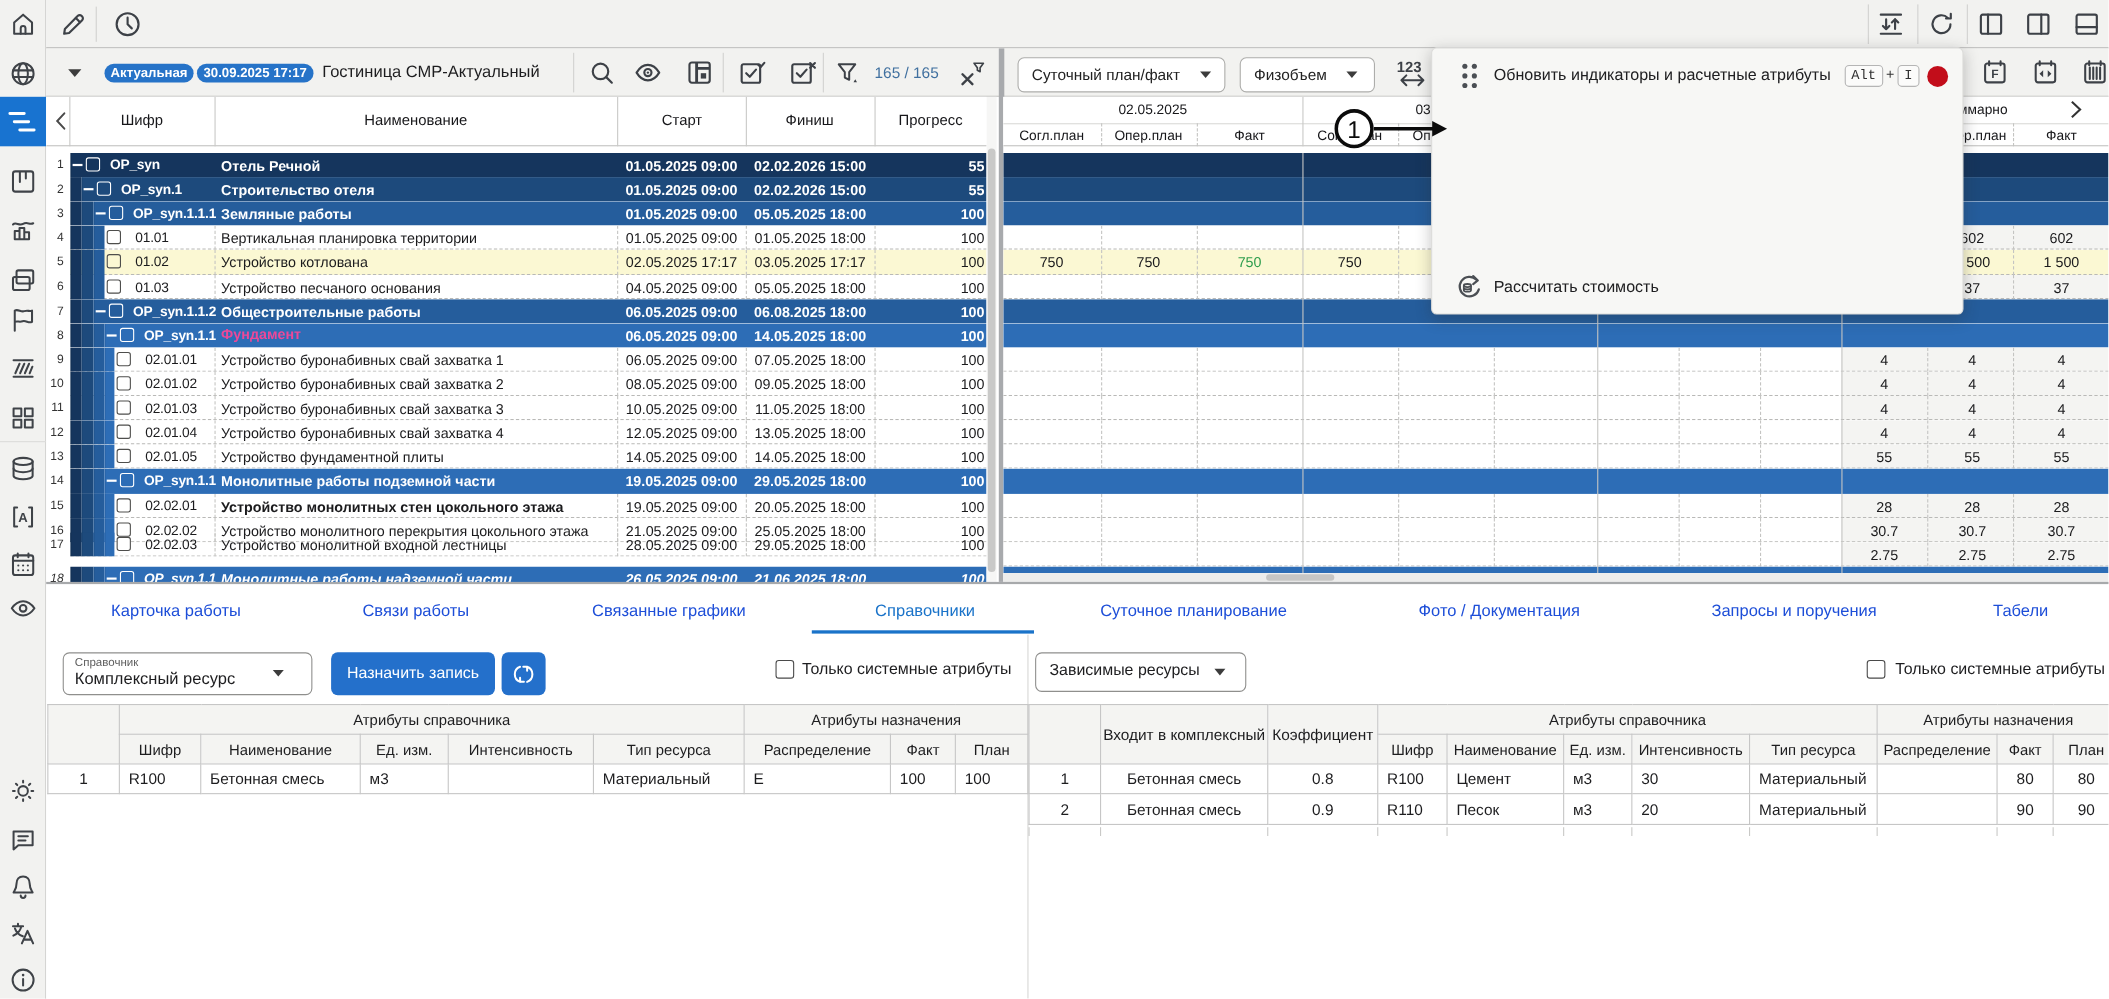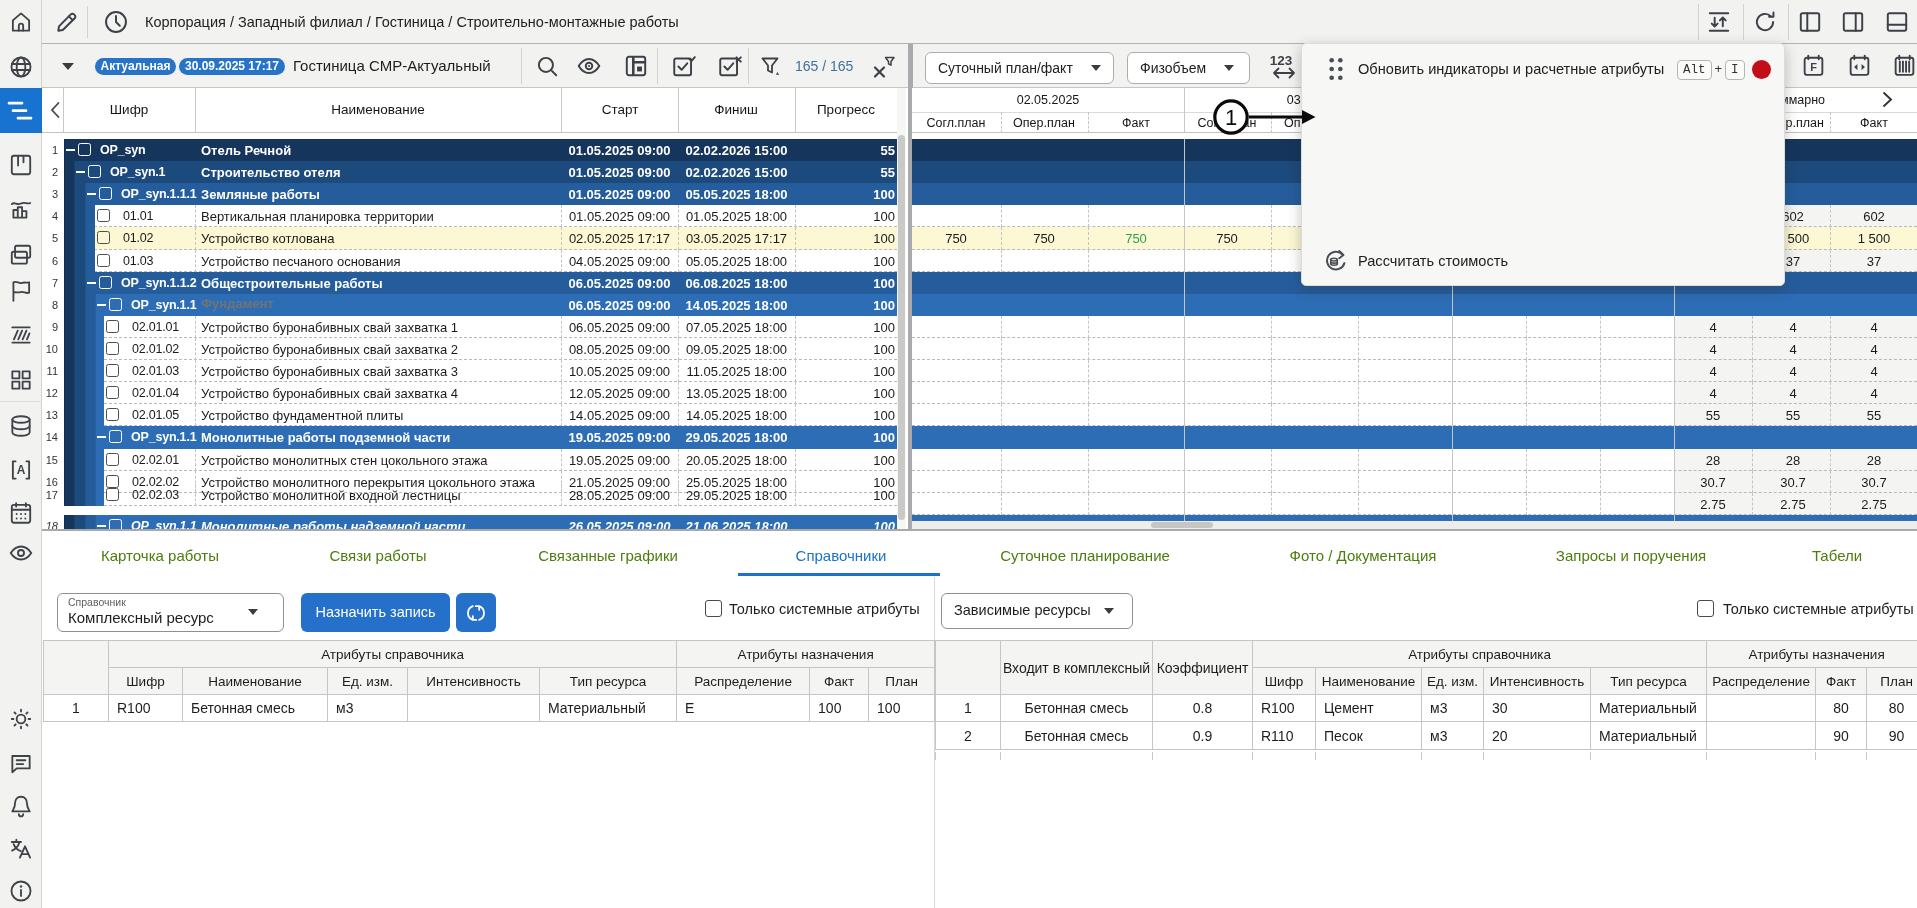--- a/index.html
+++ b/index.html
@@ -6,21 +6,21 @@
 html,body{width:1917px;height:908px;overflow:hidden}
 body{font-family:"Liberation Sans",sans-serif;background:#fff;color:#1d1d1f}
 #app{position:relative;width:1917px;height:908px;overflow:hidden}
 .abs{position:absolute}
 .chrome{background:#f2f2f0}
 svg{display:block}
 .pill{position:absolute;top:14px;height:17px;border-radius:9px;background:#2673c8;color:#fff;font-size:12px;font-weight:bold;line-height:17px;text-align:center}
 .vdiv{position:absolute;width:1px;background:#d2d2d0}
 .selbox{position:absolute;background:#fff;border:1px solid #adadab;border-radius:6px}
 .caret{position:absolute;width:0;height:0;border-left:5px solid transparent;border-right:5px solid transparent;border-top:6px solid #3c3c3c}
-.tabtxt{position:absolute;top:17px;font-size:15px;color:#4d7c0f;transform:translateX(-50%);white-space:nowrap}
+.tabtxt{position:absolute;top:17px;font-size:15px;color:#1d4ed8;transform:translateX(-50%);white-space:nowrap}
 .btable{position:absolute;border-collapse:collapse;table-layout:fixed;font-size:14px;color:#1d1d1f}
 .btable td,.btable th{border:1px solid #c6c6c6;font-weight:normal;overflow:hidden;white-space:nowrap}
 .btable th{background:#f4f4f2;font-size:13.5px}
 .btable td{background:#fff;padding-left:8px;text-align:left}
 .btable td.num{text-align:center;padding-left:0}
 .chk{position:absolute;width:17px;height:17px;border:1.6px solid #4a4a4a;border-radius:3px;background:#fff}
 .chklbl{position:absolute;font-size:14.5px;color:#1d1d1f;white-space:nowrap}
 .mitem{position:absolute;left:0;width:100%;height:48px}
 .mtext{position:absolute;left:56px;top:50%;transform:translateY(-50%);font-size:14.6px;color:#202022;white-space:nowrap}
 .kcap{display:inline-block;border:1px solid #b5b5b5;border-radius:4px;background:#fbfbfa;font-family:"Liberation Mono",monospace;font-size:12.5px;color:#333;padding:2px 5px;line-height:14px}
@@ -147,21 +147,20 @@
       </svg>
       <svg style="position:absolute;left:190px;top:9px" width="26" height="26" viewBox="0 0 24 24">
         <rect x="3.5" y="4" width="17" height="16" rx="1.5" stroke="#3d4147" stroke-width="1.8" fill="none" stroke-linecap="round" stroke-linejoin="round"></rect>
         <path d="M14.5 4 V20" stroke="#3d4147" stroke-width="1.8" fill="none" stroke-linecap="round" stroke-linejoin="round"></path>
       </svg>
       <svg style="position:absolute;left:234px;top:9px" width="26" height="26" viewBox="0 0 24 24">
         <rect x="3.5" y="4" width="17" height="16" rx="1.5" stroke="#3d4147" stroke-width="1.8" fill="none" stroke-linecap="round" stroke-linejoin="round"></rect>
         <path d="M3.5 14.5 H20.5" stroke="#3d4147" stroke-width="1.8" fill="none" stroke-linecap="round" stroke-linejoin="round"></path>
       </svg>
     </div>
-  <div class="abs" style="left:145px;top:14px;font-size:14.5px;color:#222">Корпорация / Западный филиал / Гостиница / Строительно-монтажные работы</div>
 
   <div class="abs chrome" id="toolbar" style="left:42px;top:44px;width:1875px;height:44px;border-bottom:1px solid #c6c6c4">
       <div style="position:absolute;left:20px;top:19px;width:0;height:0;border-left:6px solid transparent;border-right:6px solid transparent;border-top:7px solid #3c3c3c"></div>
       <div class="pill" style="left:53px;width:81px">Актуальная</div>
       <div class="pill" style="left:137px;width:106px">30.09.2025 17:17</div>
       <div style="position:absolute;left:251px;top:13px;font-size:15px;color:#1d1d1f">Гостиница СМР-Актуальный</div>
       <div class="vdiv" style="left:479px;top:4px;height:36px"></div>
       <div class="vdiv" style="left:615px;top:4px;height:36px"></div>
       <div class="vdiv" style="left:706px;top:4px;height:36px"></div>
       <svg style="position:absolute;left:492px;top:9px" width="26" height="26" viewBox="0 0 24 24">
@@ -343,21 +342,21 @@
       </div>
       <div style="position: absolute; left: 0px; top: 206px; width: 855px; height: 22px; overflow: hidden;">
         <div style="position: absolute; left: 0px; top: 0px; width: 16px; height: 22px; text-align: right; font-size: 11px; color: rgb(51, 51, 51); line-height: 22px;">8</div>
         <div style="position: absolute; left: 22px; top: 0px; width: 10px; height: 22px; background: rgb(21, 53, 93); box-shadow: rgba(0, 0, 0, 0.1) 1px 0px 0px inset;"></div>
         <div style="position: absolute; left: 32px; top: 0px; width: 11px; height: 22px; background: rgb(29, 74, 124); box-shadow: rgba(0, 0, 0, 0.1) 1px 0px 0px inset;"></div>
         <div style="position: absolute; left: 43px; top: 0px; width: 10px; height: 22px; background: rgb(37, 93, 156); box-shadow: rgba(0, 0, 0, 0.1) 1px 0px 0px inset;"></div>
         <div style="position: absolute; left: 53px; top: 0px; width: 802px; height: 22px; background: rgb(45, 109, 182); box-shadow: rgba(0, 0, 0, 0.1) 1px 0px 0px inset;"></div>
         <div style="position: absolute; left: 55px; top: 10px; width: 9px; height: 2px; background: rgb(255, 255, 255);"></div>
         <div style="position: absolute; left: 67px; top: 4px; width: 13px; height: 13px; border: 1.5px solid rgb(255, 255, 255); border-radius: 2.5px; background: transparent;"></div>
         <div style="position: absolute; left: 89px; top: 4px; font-size: 12.5px; letter-spacing: -0.2px; line-height: 15px; color: rgb(255, 255, 255); font-weight: bold; white-space: nowrap;">OP_syn.1.1</div>
-        <div style="position: absolute; left: 159px; top: 2px; font-size: 13px; line-height: 15px; color: #737373; font-weight: bold; white-space: nowrap;">Фундамент</div>
+        <div style="position: absolute; left: 159px; top: 2px; font-size: 13px; line-height: 15px; color: #ec4899; font-weight: bold; white-space: nowrap;">Фундамент</div>
         <div style="position: absolute; left: 519px; top: 4px; width: 117px; text-align: center; font-size: 13px; line-height: 15px; color: rgb(255, 255, 255); font-weight: bold;">06.05.2025 09:00</div>
         <div style="position: absolute; left: 636px; top: 4px; width: 117px; text-align: center; font-size: 13px; line-height: 15px; color: rgb(255, 255, 255); font-weight: bold;">14.05.2025 18:00</div>
         <div style="position: absolute; left: 753px; top: 4px; width: 100px; text-align: right; font-size: 13px; line-height: 15px; color: rgb(255, 255, 255); font-weight: bold;">100</div>
       </div>
       <div style="position: absolute; left: 0px; top: 228px; width: 855px; height: 22px; overflow: hidden;">
         <div style="position: absolute; left: 0px; top: 0px; width: 16px; height: 22px; text-align: right; font-size: 11px; color: rgb(51, 51, 51); line-height: 22px;">9</div>
         <div style="position: absolute; left: 22px; top: 21px; width: 833px; height: 0px; border-top: 1px dashed rgb(185, 185, 183);"></div>
         <div style="position: absolute; left: 153px; top: 0px; width: 0px; height: 22px; border-left: 1px dashed rgb(196, 196, 194);"></div>
         <div style="position: absolute; left: 519px; top: 0px; width: 0px; height: 22px; border-left: 1px dashed rgb(196, 196, 194);"></div>
         <div style="position: absolute; left: 636px; top: 0px; width: 0px; height: 22px; border-left: 1px dashed rgb(196, 196, 194);"></div>
@@ -465,21 +464,21 @@
         <div style="position: absolute; left: 153px; top: 0px; width: 0px; height: 22px; border-left: 1px dashed rgb(196, 196, 194);"></div>
         <div style="position: absolute; left: 519px; top: 0px; width: 0px; height: 22px; border-left: 1px dashed rgb(196, 196, 194);"></div>
         <div style="position: absolute; left: 636px; top: 0px; width: 0px; height: 22px; border-left: 1px dashed rgb(196, 196, 194);"></div>
         <div style="position: absolute; left: 753px; top: 0px; width: 0px; height: 22px; border-left: 1px dashed rgb(196, 196, 194);"></div>
         <div style="position: absolute; left: 22px; top: 0px; width: 10px; height: 22px; background: rgb(21, 53, 93); box-shadow: rgba(0, 0, 0, 0.1) 1px 0px 0px inset;"></div>
         <div style="position: absolute; left: 32px; top: 0px; width: 11px; height: 22px; background: rgb(29, 74, 124); box-shadow: rgba(0, 0, 0, 0.1) 1px 0px 0px inset;"></div>
         <div style="position: absolute; left: 43px; top: 0px; width: 10px; height: 22px; background: rgb(37, 93, 156); box-shadow: rgba(0, 0, 0, 0.1) 1px 0px 0px inset;"></div>
         <div style="position: absolute; left: 53px; top: 0px; width: 9px; height: 22px; background: rgb(45, 109, 182); box-shadow: rgba(0, 0, 0, 0.1) 1px 0px 0px inset;"></div>
         <div style="position: absolute; left: 64px; top: 4px; width: 13px; height: 13px; border: 1.5px solid rgb(78, 78, 76); border-radius: 2.5px; background: rgb(255, 255, 255);"></div>
         <div style="position: absolute; left: 90px; top: 4px; font-size: 12.5px; letter-spacing: -0.2px; line-height: 15px; color: rgb(27, 27, 29); font-weight: normal; white-space: nowrap;">02.02.01</div>
-        <div style="position: absolute; left: 159px; top: 4px; font-size: 13px; line-height: 15px; color: rgb(27, 27, 29); font-weight: normal; white-space: nowrap;">Устройство монолитных стен цокольного этажа</div>
+        <div style="position: absolute; left: 159px; top: 4px; font-size: 13px; line-height: 15px; color: rgb(27, 27, 29); font-weight: bold; white-space: nowrap;">Устройство монолитных стен цокольного этажа</div>
         <div style="position: absolute; left: 519px; top: 4px; width: 117px; text-align: center; font-size: 13px; line-height: 15px; color: rgb(27, 27, 29); font-weight: normal;">19.05.2025 09:00</div>
         <div style="position: absolute; left: 636px; top: 4px; width: 117px; text-align: center; font-size: 13px; line-height: 15px; color: rgb(27, 27, 29); font-weight: normal;">20.05.2025 18:00</div>
         <div style="position: absolute; left: 753px; top: 4px; width: 100px; text-align: right; font-size: 13px; line-height: 15px; color: rgb(27, 27, 29); font-weight: normal;">100</div>
       </div>
       <div style="position: absolute; left: 0px; top: 383px; width: 855px; height: 22px; overflow: hidden;">
         <div style="position: absolute; left: 0px; top: 0px; width: 16px; height: 22px; text-align: right; font-size: 11px; color: rgb(51, 51, 51); line-height: 22px;">16</div>
         <div style="position: absolute; left: 22px; top: 21px; width: 833px; height: 0px; border-top: 1px dashed rgb(185, 185, 183);"></div>
         <div style="position: absolute; left: 153px; top: 0px; width: 0px; height: 22px; border-left: 1px dashed rgb(196, 196, 194);"></div>
         <div style="position: absolute; left: 519px; top: 0px; width: 0px; height: 22px; border-left: 1px dashed rgb(196, 196, 194);"></div>
         <div style="position: absolute; left: 636px; top: 0px; width: 0px; height: 22px; border-left: 1px dashed rgb(196, 196, 194);"></div>

